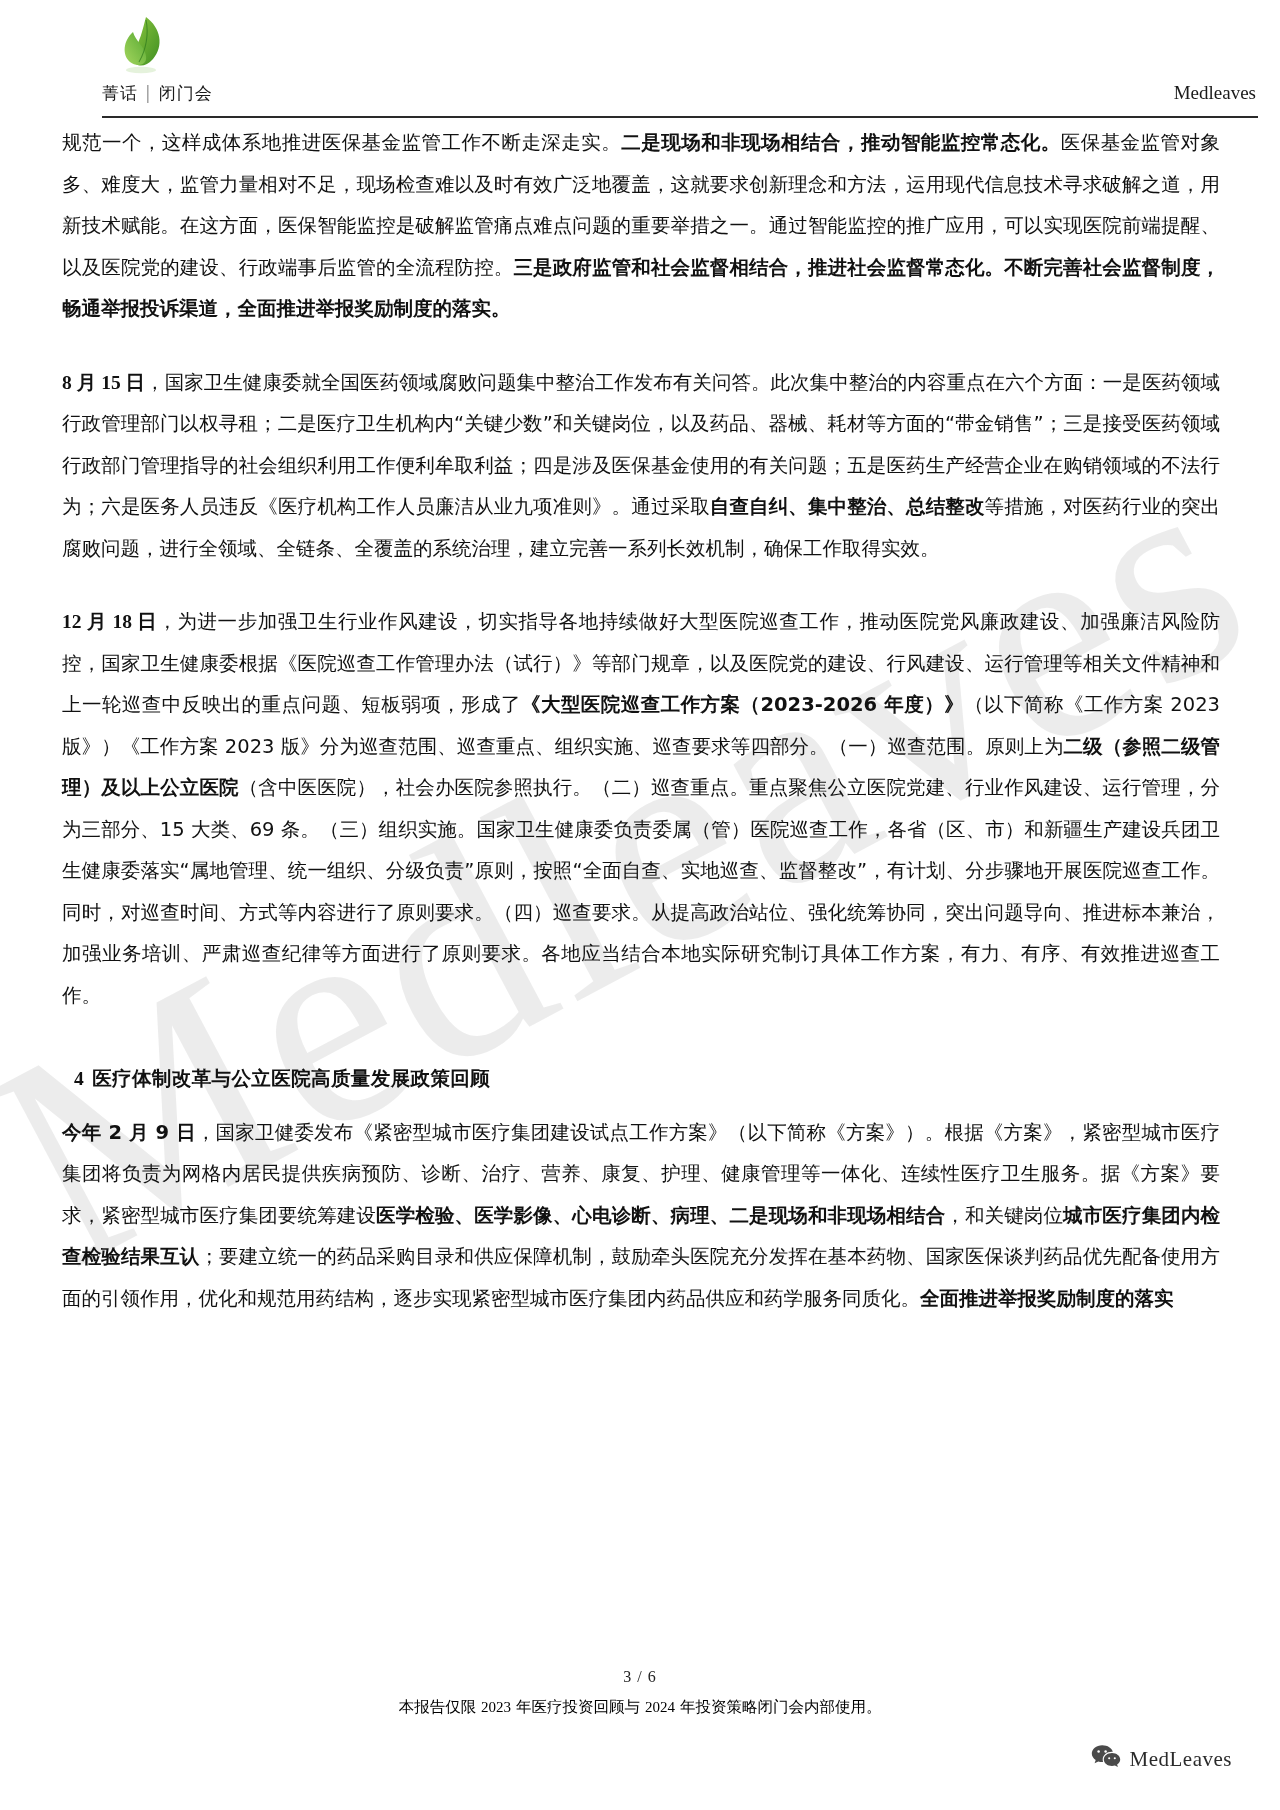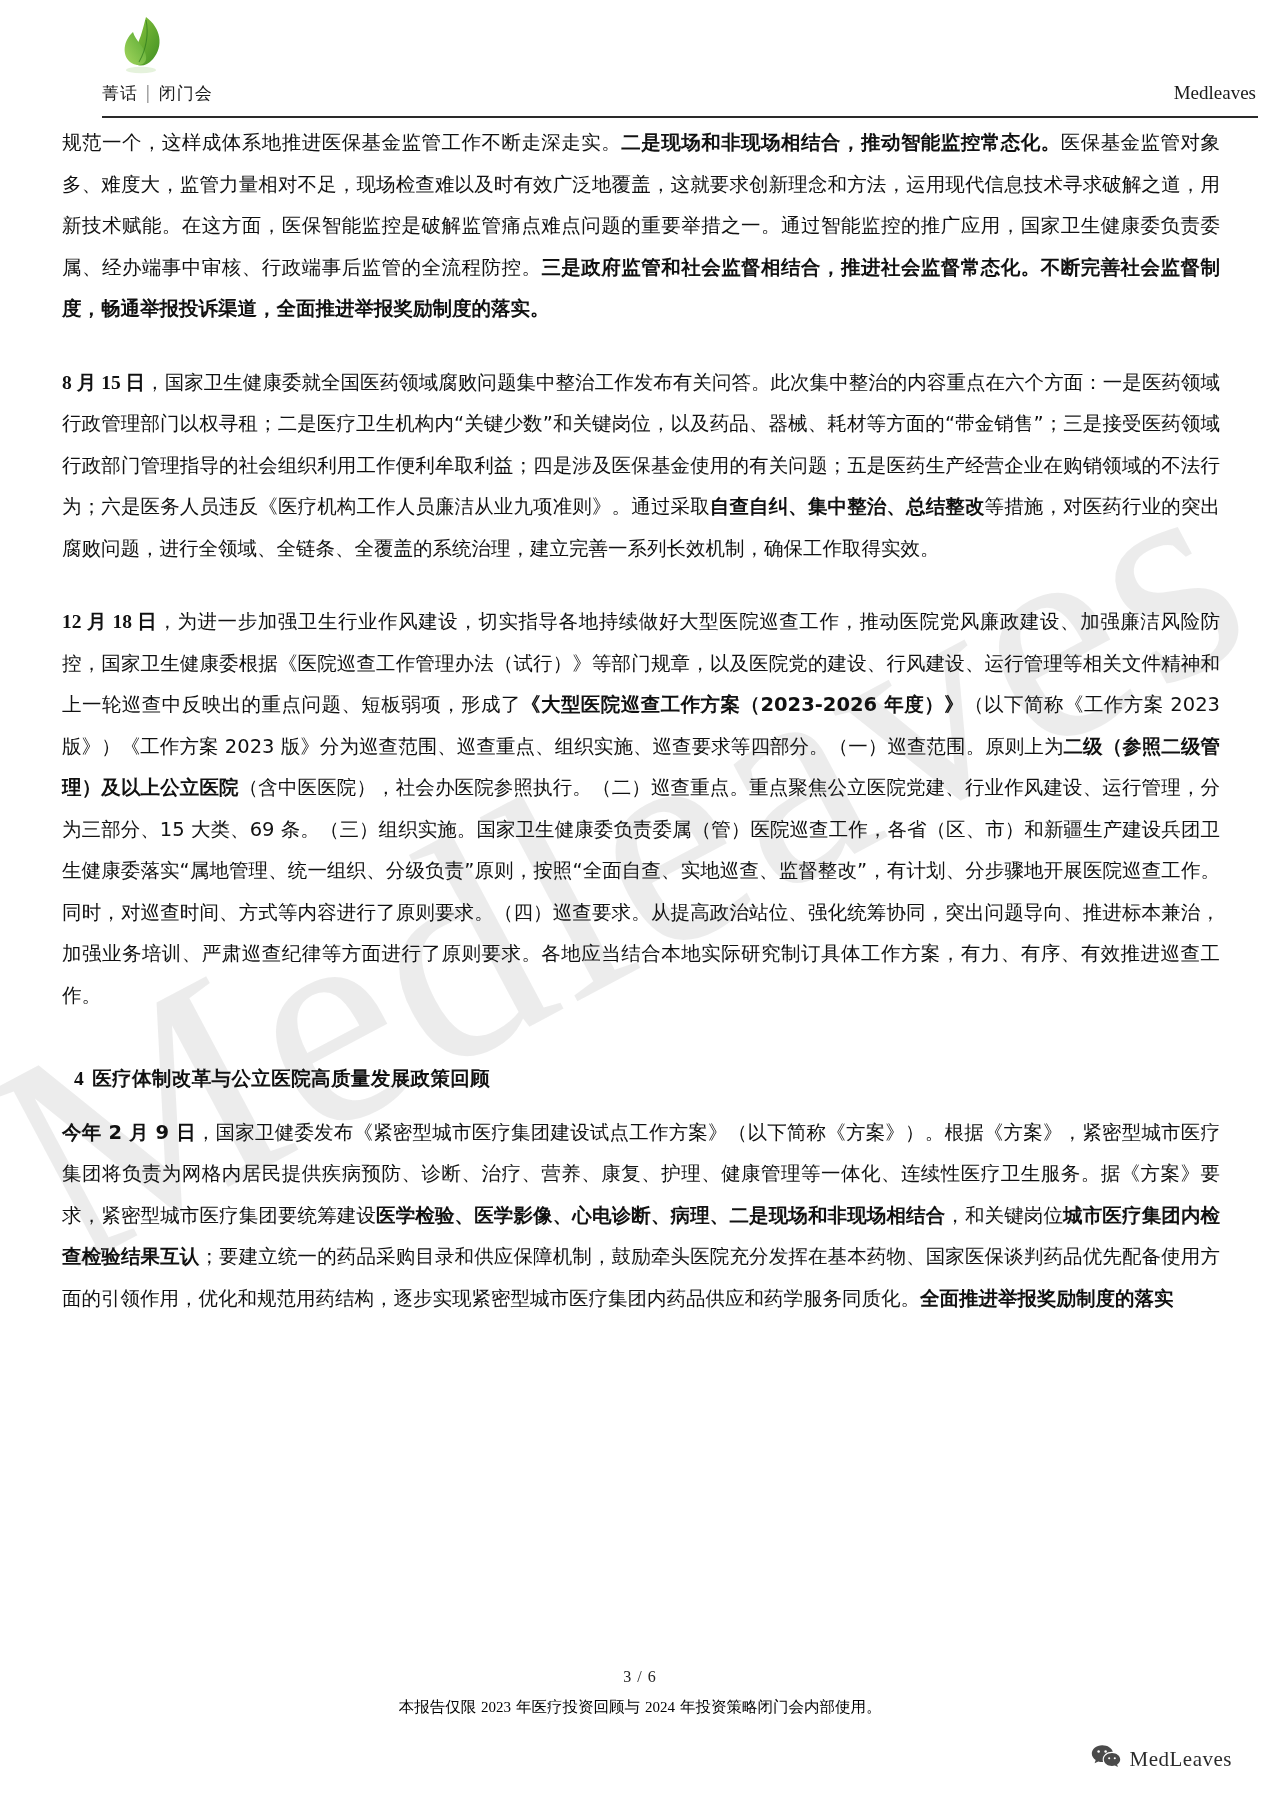--- a/index.html
+++ b/index.html
@@ -208,21 +208,21 @@
         <span>菁话</span><span class="divider">|</span><span>闭门会</span>
       </div>
       <div class="header-right">Medleaves</div>
     </div>
 
     <div class="header-rule"></div>
   </div>
 
   <div class="content">
 
-    <p class="para"><span>规范一个，这样成体系地推进医保基金监管工作不断走深走实。</span><b>二是现场和非现场相结合，推动智能监控常态化。</b><span>医保基金监管对象多、难度大，监管力量相对不足，现场检查难以及时有效广泛地覆盖，这就要求创新理念和方法，运用现代信息技术寻求破解之道，用新技术赋能。在这方面，医保智能监控是破解监管痛点难点问题的重要举措之一。通过智能监控的推广应用，国家卫生健康委负责委属、经办端事中审核、行政端事后监管的全流程防控。</span><b>三是政府监管和社会监督相结合，推进社会监督常态化。不断完善社会监督制度，畅通举报投诉渠道，全面推进举报奖励制度的落实。</b></p>
+    <p class="para"><span>规范一个，这样成体系地推进医保基金监管工作不断走深走实。</span><b>二是现场和非现场相结合，推动智能监控常态化。</b><span>医保基金监管对象多、难度大，监管力量相对不足，现场检查难以及时有效广泛地覆盖，这就要求创新理念和方法，运用现代信息技术寻求破解之道，用新技术赋能。在这方面，医保智能监控是破解监管痛点难点问题的重要举措之一。通过智能监控的推广应用，可以实现医院前端提醒、以及医院党的建设、行政端事后监管的全流程防控。</span><b>三是政府监管和社会监督相结合，推进社会监督常态化。不断完善社会监督制度，畅通举报投诉渠道，全面推进举报奖励制度的落实。</b></p>
 
     <div class="spacer-md"></div>
 
     <p class="para"><b class="latin-b">8 月 15 日</b><span>，国家卫生健康委就全国医药领域腐败问题集中整治工作发布有关问答。此次集中整治的内容重点在六个方面：一是医药领域行政管理部门以权寻租；二是医疗卫生机构内“关键少数”和关键岗位，以及药品、器械、耗材等方面的“带金销售”；三是接受医药领域行政部门管理指导的社会组织利用工作便利牟取利益；四是涉及医保基金使用的有关问题；五是医药生产经营企业在购销领域的不法行为；六是医务人员违反《医疗机构工作人员廉洁从业九项准则》。通过采取</span><b>自查自纠、集中整治、总结整改</b><span>等措施，对医药行业的突出腐败问题，进行全领域、全链条、全覆盖的系统治理，建立完善一系列长效机制，确保工作取得实效。</span></p>
 
     <div class="spacer-md"></div>
 
     <p class="para"><b class="latin-b">12 月 18 日</b><span>，为进一步加强卫生行业作风建设，切实指导各地持续做好大型医院巡查工作，推动医院党风廉政建设、加强廉洁风险防控，国家卫生健康委根据《医院巡查工作管理办法（试行）》等部门规章，以及医院党的建设、行风建设、运行管理等相关文件精神和上一轮巡查中反映出的重点问题、短板弱项，形成了</span><b>《大型医院巡查工作方案（2023-2026 年度）》</b><span>（以下简称《工作方案 2023 版》）《工作方案 2023 版》分为巡查范围、巡查重点、组织实施、巡查要求等四部分。（一）巡查范围。原则上为</span><b>二级（参照二级管理）及以上公立医院</b><span>（含中医医院），社会办医院参照执行。（二）巡查重点。重点聚焦公立医院党建、行业作风建设、运行管理，分为三部分、15 大类、69 条。（三）组织实施。国家卫生健康委负责委属（管）医院巡查工作，各省（区、市）和新疆生产建设兵团卫生健康委落实“属地管理、统一组织、分级负责”原则，按照“全面自查、实地巡查、监督整改”，有计划、分步骤地开展医院巡查工作。同时，对巡查时间、方式等内容进行了原则要求。（四）巡查要求。从提高政治站位、强化统筹协同，突出问题导向、推进标本兼治，加强业务培训、严肃巡查纪律等方面进行了原则要求。各地应当结合本地实际研究制订具体工作方案，有力、有序、有效推进巡查工作。</span></p>
 
     <div class="spacer-sm"></div>

